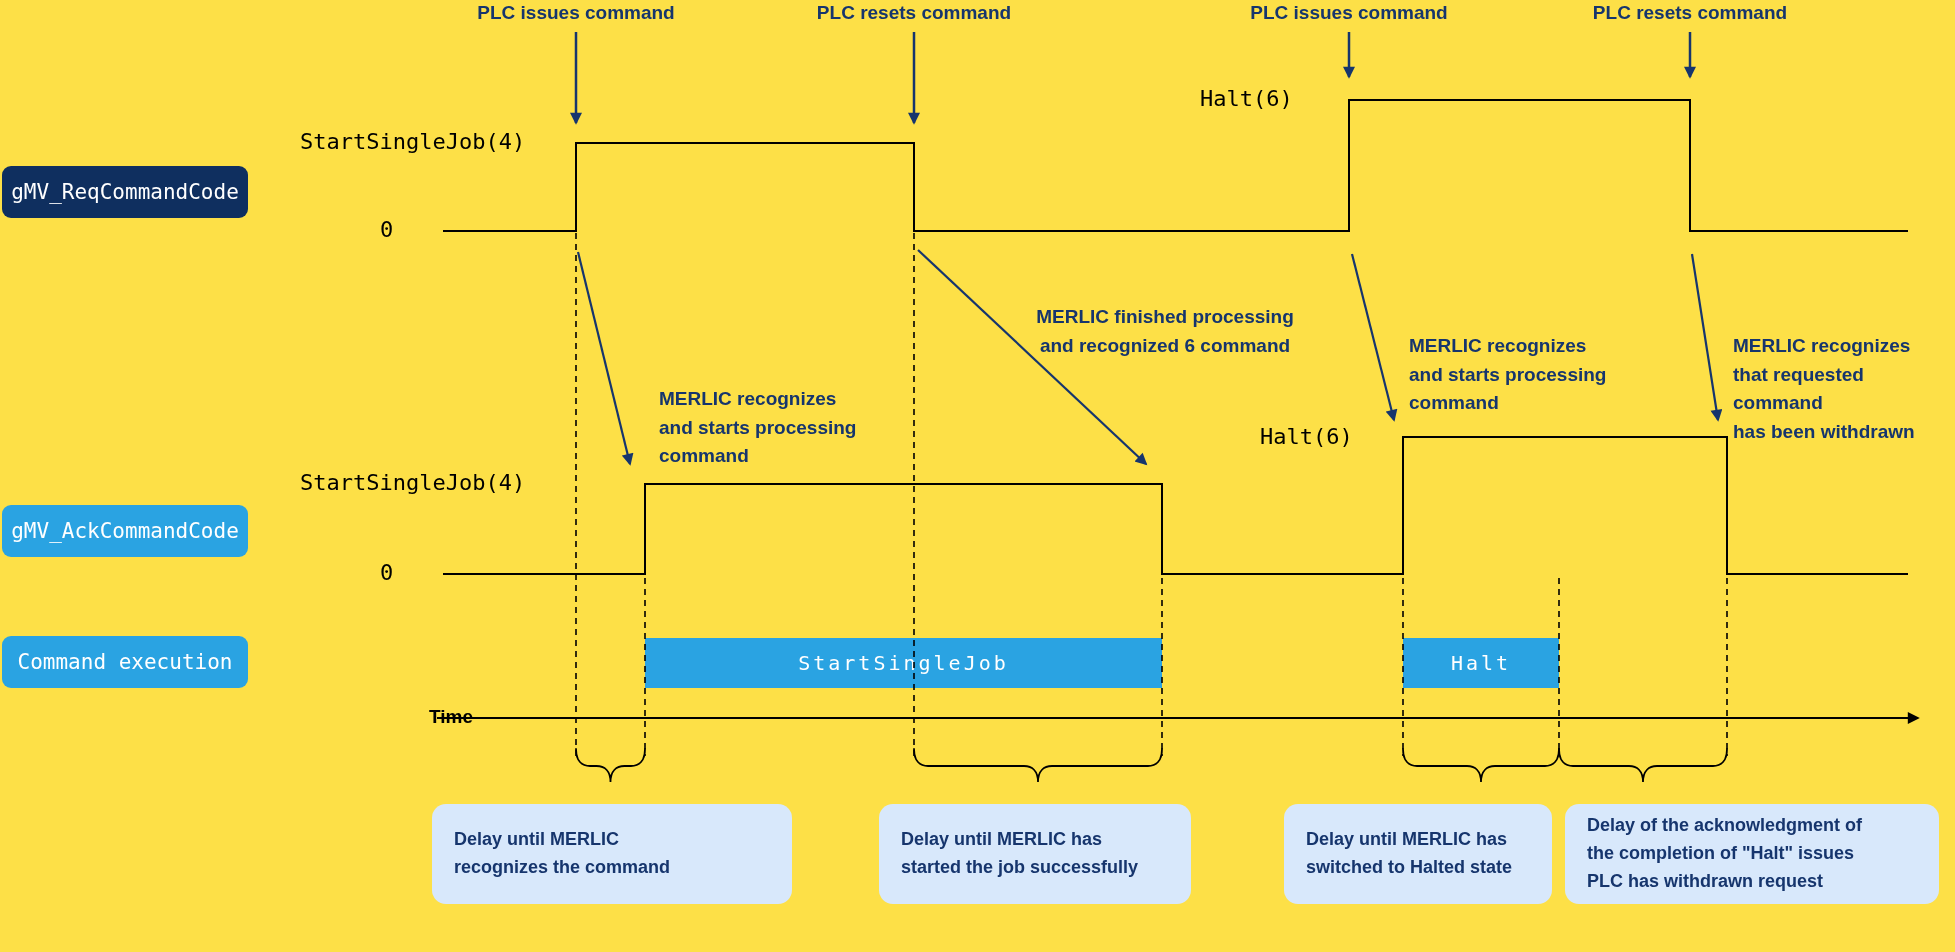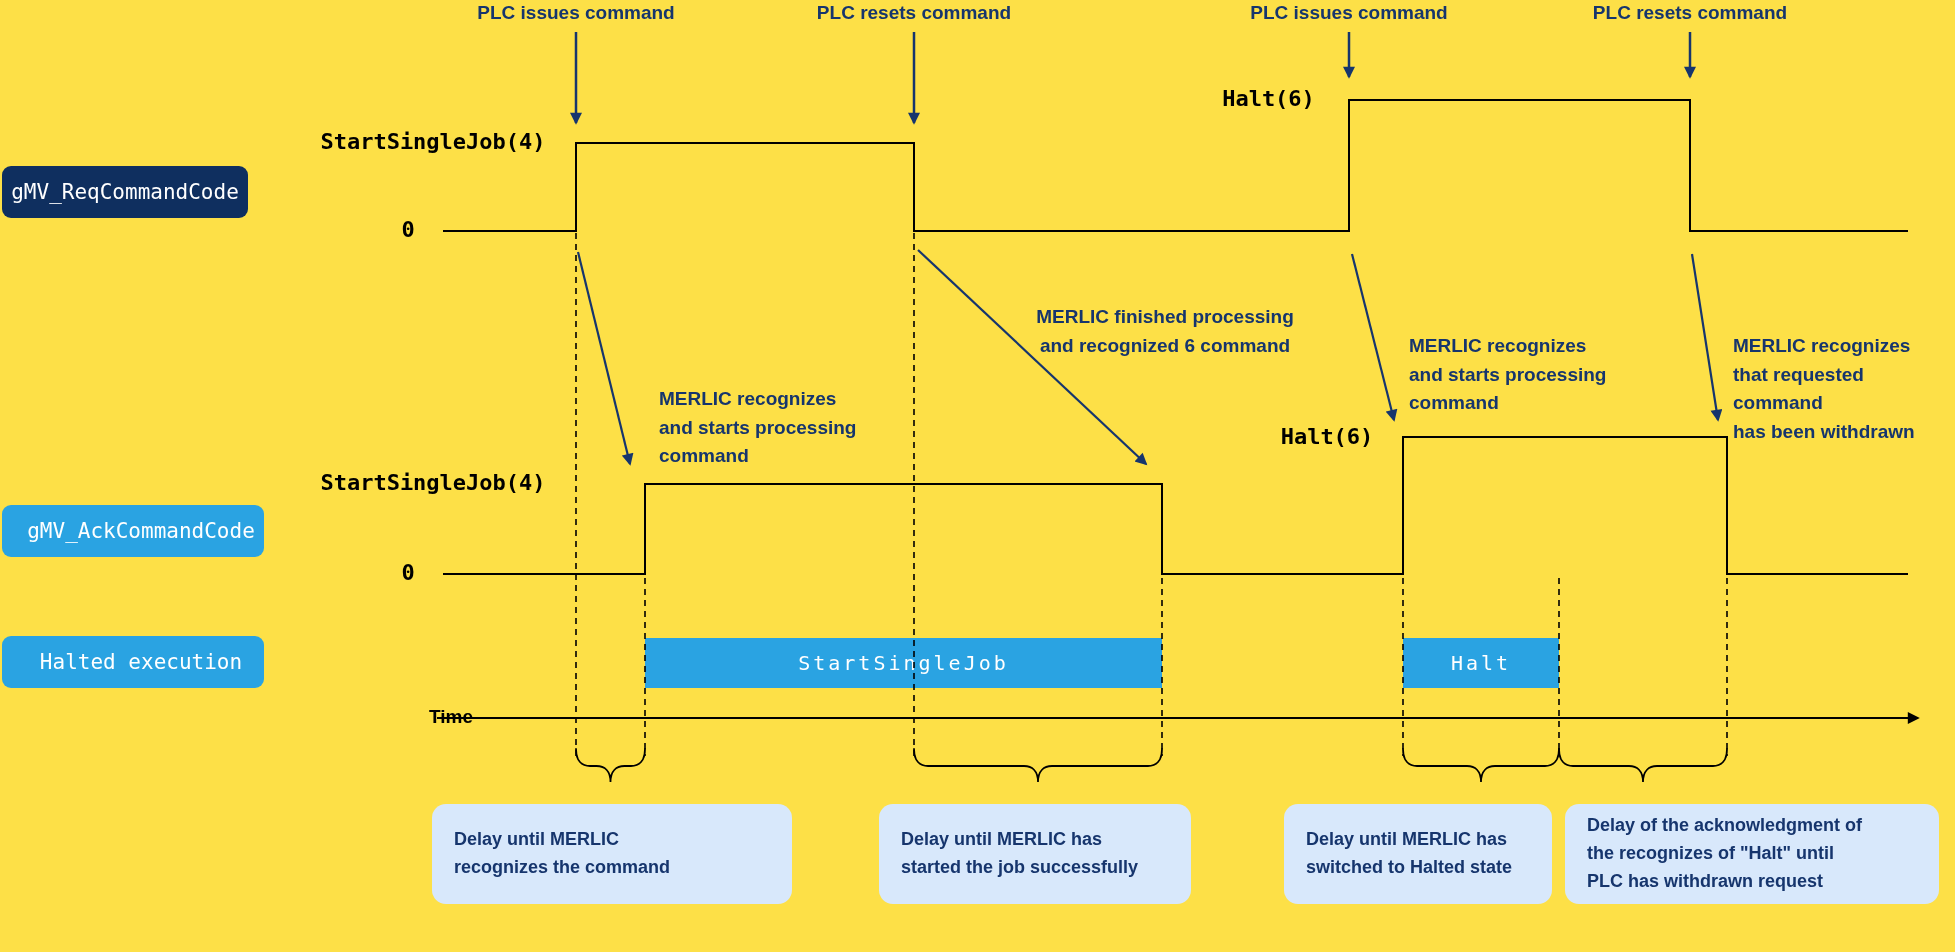--- a/index.html
+++ b/index.html
@@ -1,40 +1,40 @@
 <!DOCTYPE html>
 <html><head>
 <meta charset="utf-8">
 <style>
   html,body{margin:0;padding:0;background:#ffffff;}
   #stage{position:relative;width:1955px;height:952px;background:#fde047;font-family:"Liberation Sans",sans-serif;overflow:hidden;}
   .layer-svg{position:absolute;left:0;top:0;z-index:2;pointer-events:none;}
   .event-label{position:absolute;top:2px;transform:translateX(-50%);font-weight:bold;font-size:19px;color:#16356d;white-space:nowrap;z-index:3;}
   .signal-box{position:absolute;left:2px;width:246px;height:52px;border-radius:9px;display:flex;align-items:center;justify-content:center;color:#ffffff;font-family:"DejaVu Sans Mono",monospace;font-size:21px;z-index:1;white-space:nowrap;}
   .navy-box{background:#0f2f5f;}
-  .blue-box{background:#2aa3e2;padding-left:16px;}
-  .wave-label{position:absolute;font-family:"DejaVu Sans Mono",monospace;font-weight:bold;font-size:22px;color:#000000;text-align:center;white-space:nowrap;z-index:3;}
+  .blue-box{background:#2aa3e2;}
+  .wave-label{position:absolute;font-family:"DejaVu Sans Mono",monospace;font-weight:normal;font-size:22px;color:#000000;text-align:left;white-space:nowrap;z-index:3;}
   .exec-bar{position:absolute;top:638px;height:50px;background:#2aa3e2;display:flex;align-items:center;justify-content:center;color:#ffffff;font-family:"DejaVu Sans Mono",monospace;font-size:20px;letter-spacing:3px;z-index:1;white-space:nowrap;}
   .annotation{position:absolute;font-weight:bold;font-size:19px;color:#16356d;line-height:1.5;white-space:pre-line;z-index:3;}
   .callout{position:absolute;top:804px;height:100px;background:#d8e8fb;border-radius:14px;color:#16356d;font-weight:bold;font-size:18px;line-height:1.55;display:flex;align-items:center;box-sizing:border-box;padding:0 22px;white-space:pre-line;z-index:1;}
   .time-label{position:absolute;font-weight:bold;font-size:19px;color:#000000;z-index:3;white-space:nowrap;margin-left:44px;}
 </style>
 </head>
 <body>
 
 <div id="stage">
 
   <div class="event-label" style="left:576px">PLC issues command</div>
   <div class="event-label" style="left:914px">PLC resets command</div>
   <div class="event-label" style="left:1349px">PLC issues command</div>
   <div class="event-label" style="left:1690px">PLC resets command</div>
 
   <div class="signal-box navy-box" style="top:166px">gMV_ReqCommandCode</div>
   <div class="signal-box blue-box" style="top:505px">gMV_AckCommandCode</div>
-  <div class="signal-box blue-box" style="top:636px">Halted execution</div>
+  <div class="signal-box blue-box" style="top:636px">Command execution</div>
 
   <div class="wave-label" style="left:300px;top:129px;width:266px">StartSingleJob(4)</div>
   <div class="wave-label" style="left:380px;top:217px;width:56px">0</div>
   <div class="wave-label" style="left:1200px;top:86px;width:137px">Halt(6)</div>
   <div class="wave-label" style="left:300px;top:470px;width:266px">StartSingleJob(4)</div>
   <div class="wave-label" style="left:380px;top:560px;width:56px">0</div>
   <div class="wave-label" style="left:1260px;top:424px;width:134px">Halt(6)</div>
 
   <div class="exec-bar" style="left:645px;width:517px">StartSingleJob</div>
   <div class="exec-bar" style="left:1403px;width:156px">Halt</div>
@@ -53,21 +53,21 @@
 that requested command
 has been withdrawn</div>
 
   <div class="callout" style="left:432px;width:360px">Delay until MERLIC
 recognizes the command</div>
   <div class="callout" style="left:879px;width:312px">Delay until MERLIC has
 started the job successfully</div>
   <div class="callout" style="left:1284px;width:268px">Delay until MERLIC has
 switched to Halted state</div>
   <div class="callout" style="left:1565px;width:374px">Delay of the acknowledgment of
-the recognizes of "Halt" until
+the completion of "Halt" issues
 PLC has withdrawn request</div>
 
   <svg class="layer-svg" width="1955" height="952" viewBox="0 0 1955 952">
     <defs>
       <marker id="arr-navy" viewBox="0 0 10 10" refX="8.5" refY="5" markerWidth="14" markerHeight="12" orient="auto" markerUnits="userSpaceOnUse">
         <path d="M0,0 L10,5 L0,10 z" fill="#16356d"></path>
       </marker>
       <marker id="arr-black" viewBox="0 0 10 10" refX="8.5" refY="5" markerWidth="15" markerHeight="12" orient="auto" markerUnits="userSpaceOnUse">
         <path d="M0,0 L10,5 L0,10 z" fill="#000000"></path>
       </marker>

